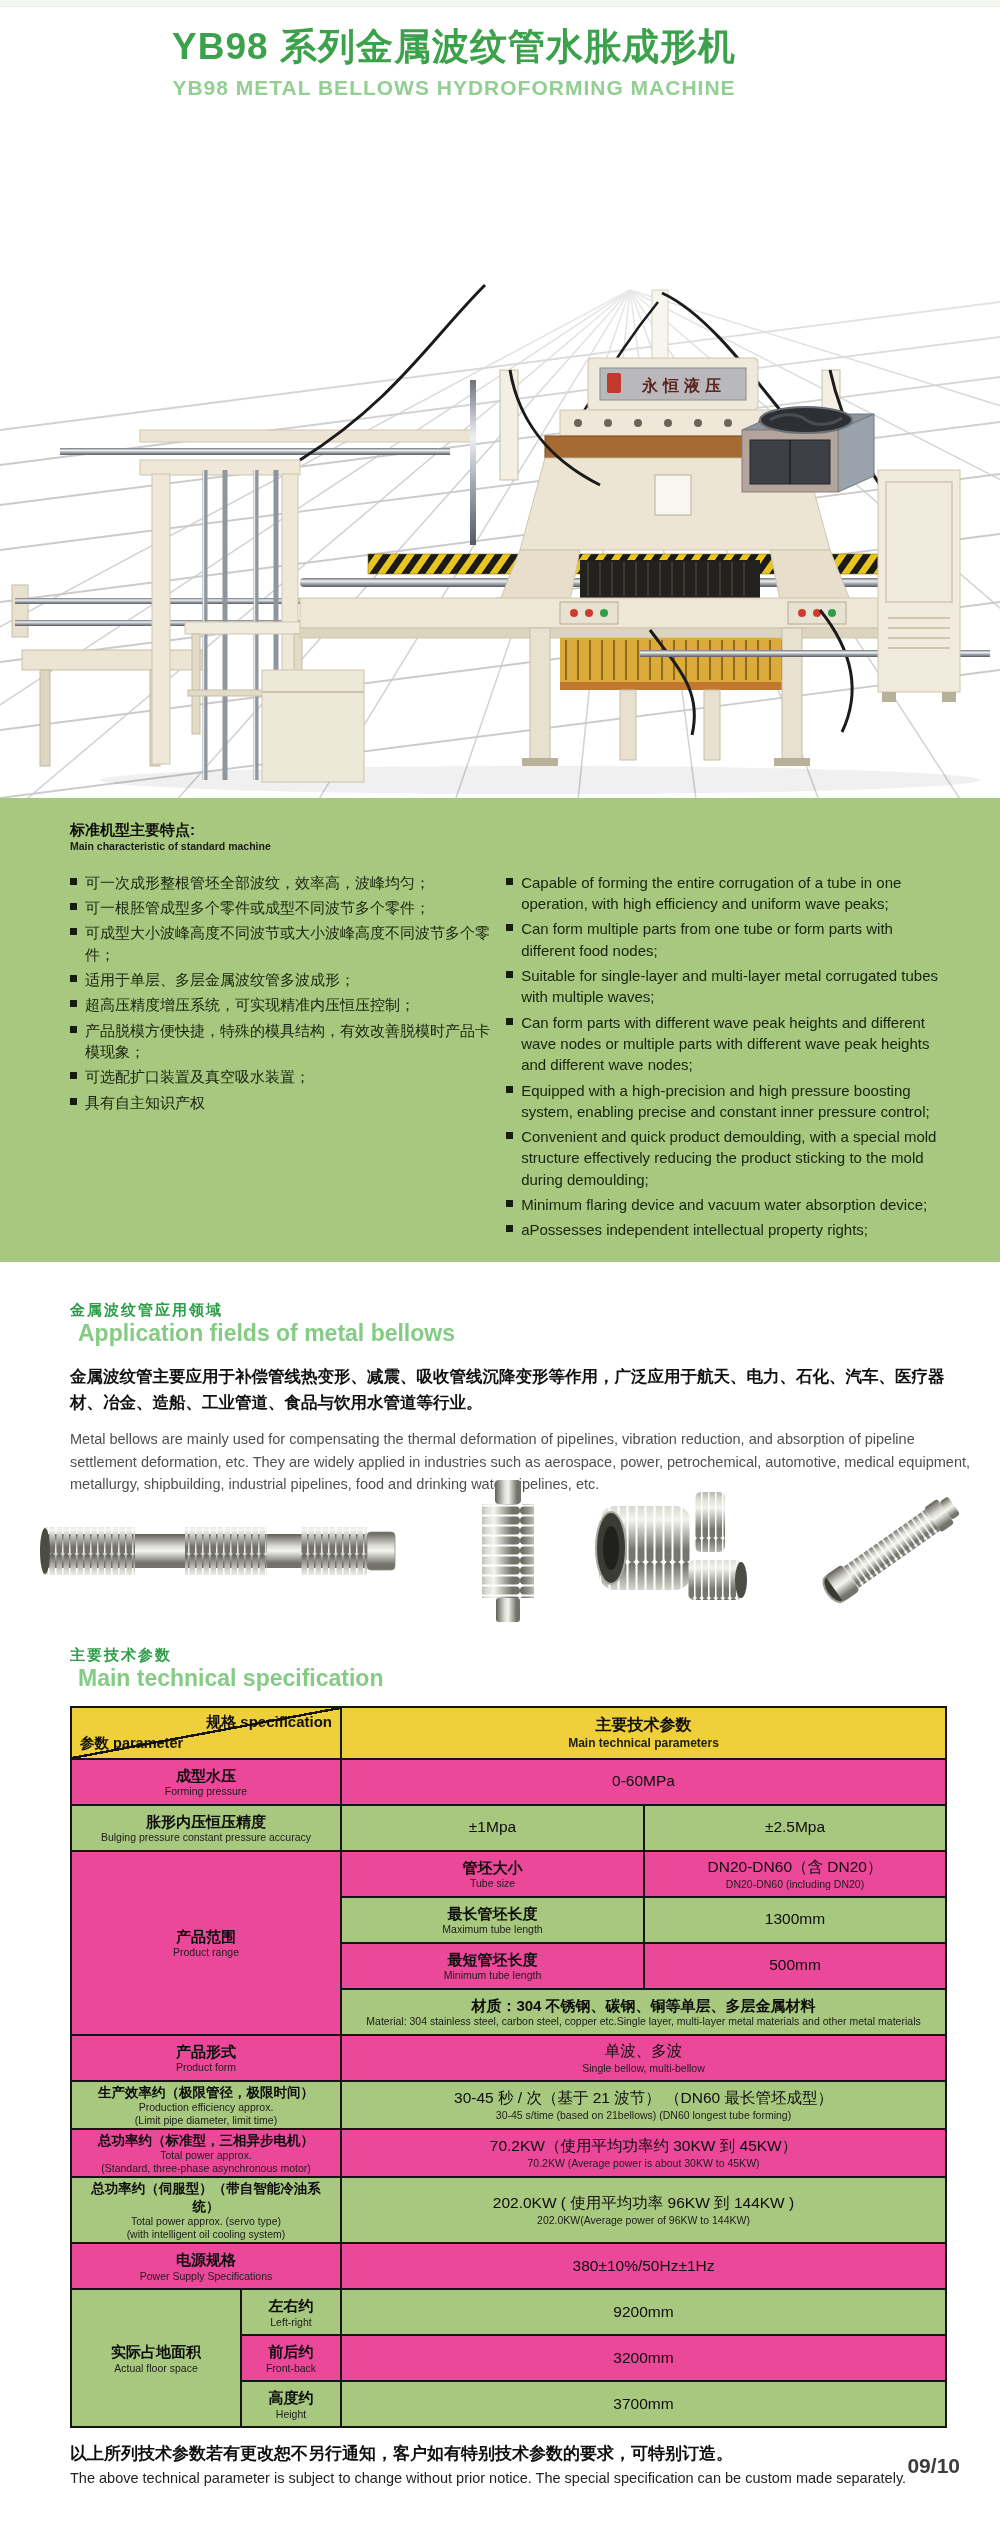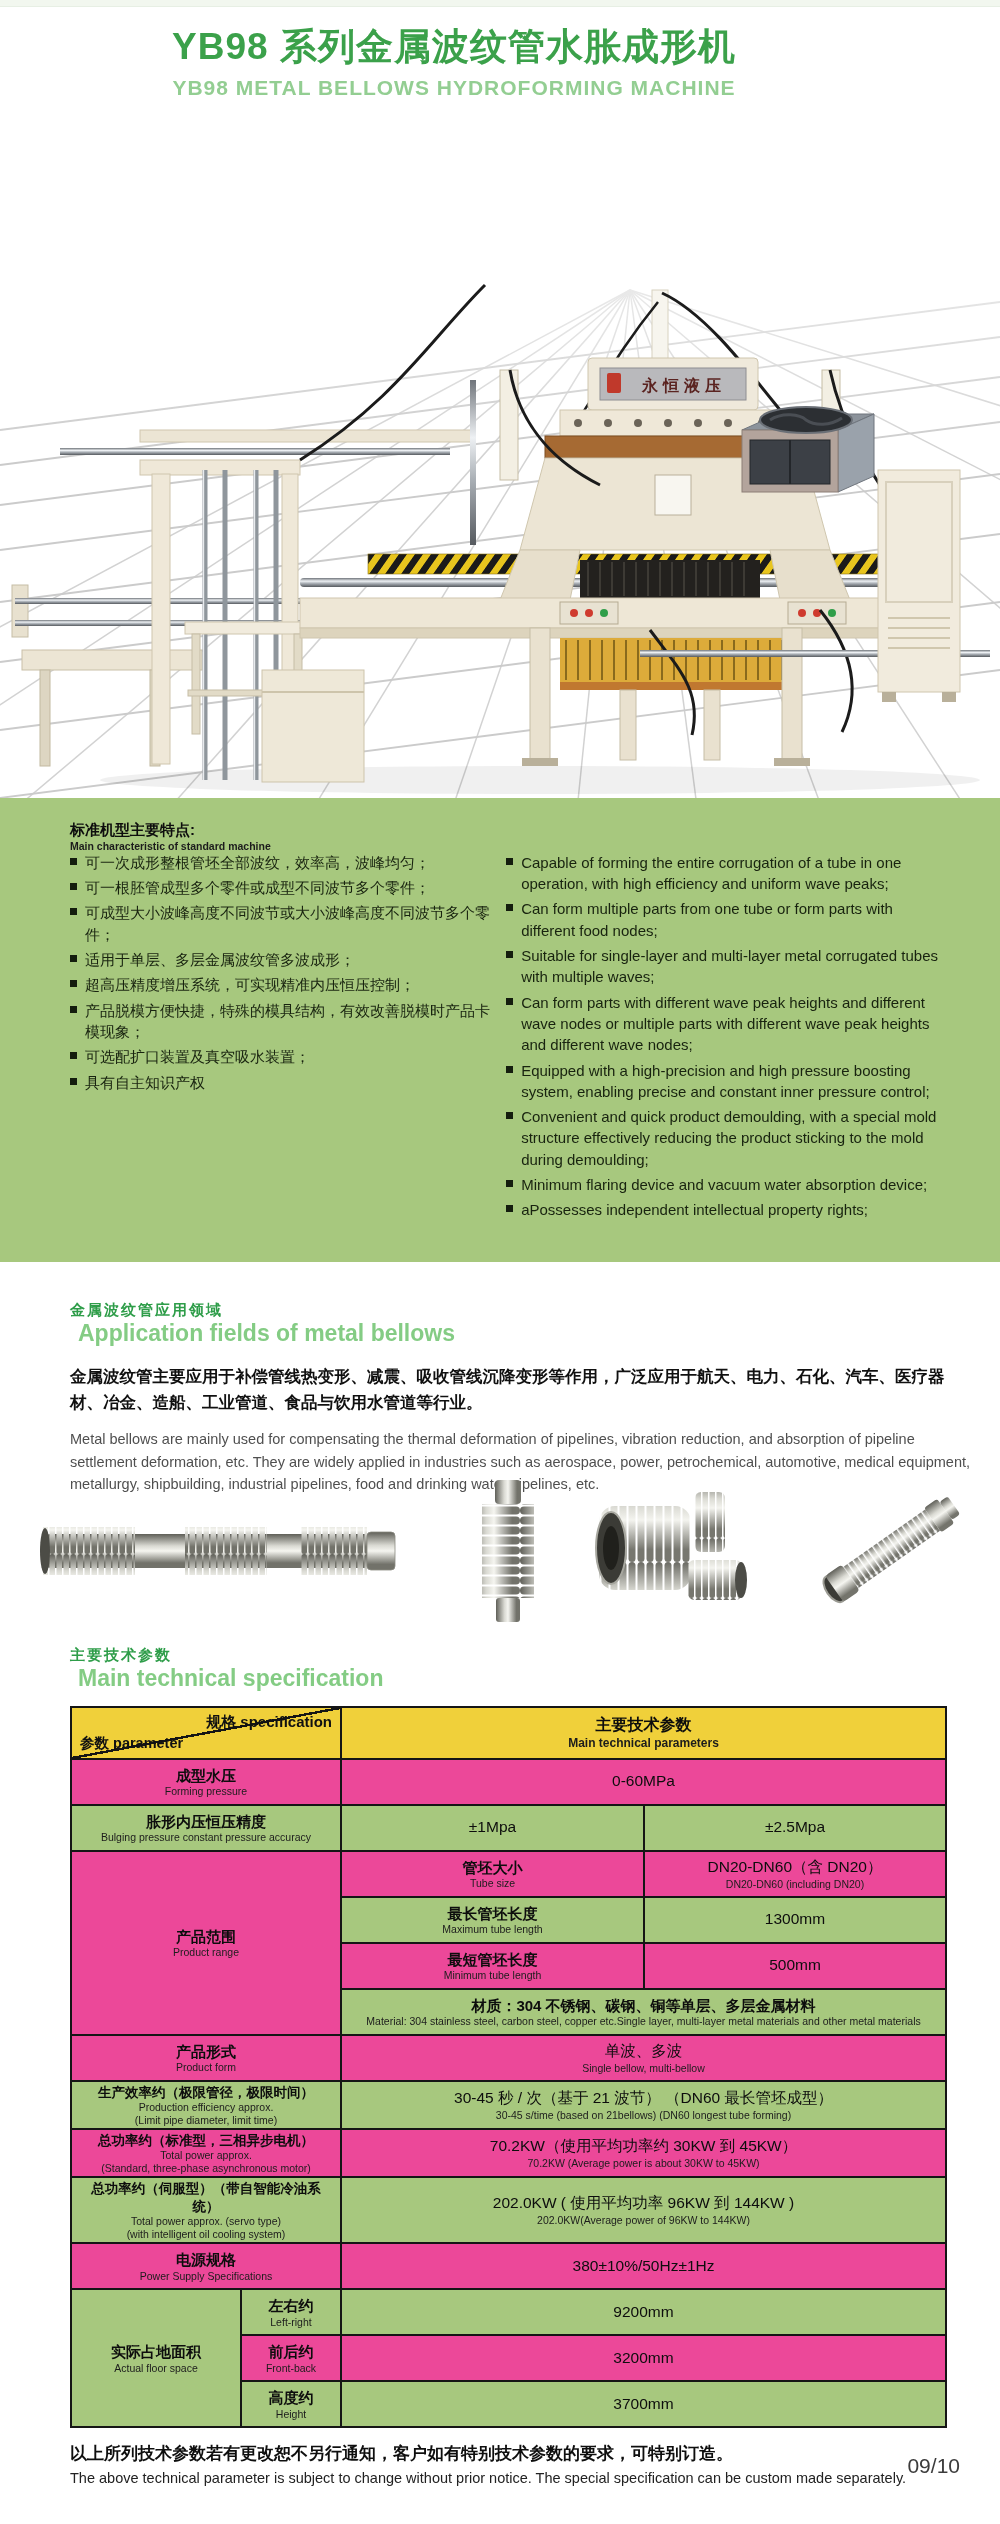--- a/index.html
+++ b/index.html
@@ -16,21 +16,21 @@
   .header{left:0;top:24px;width:908px;text-align:center;}
   .title-zh{font-size:37px;font-weight:bold;color:#3ba14a;letter-spacing:1px;line-height:1.25;}
   .title-en{font-size:21px;font-weight:bold;color:#93ce92;letter-spacing:1px;margin-top:6px;}
 
   
   .stage{left:0;top:130px;width:1000px;height:668px;}
   .stage svg{display:block;}
 
   
   .features{left:0;top:798px;width:1000px;height:464px;background:#a7c87e;box-sizing:border-box;padding:22px 58px 0 70px;}
-  .feat-head{font-size:22px;font-weight:bold;color:#16230f;}
+  .feat-head{font-size:22px;font-weight:bold;color:#16230f;margin-bottom:20px;}
   .feat-head .en{font-weight:bold;}
   .feat-cols{display:flex;gap:14px;}
   .feat-col{width:432px;}
   .feat-col.right{width:446px;}
   .feat-list{list-style:none;margin:0;padding:0;}
   .feat-list li{position:relative;padding-left:15px;font-size:15px;line-height:1.42;color:#18230f;margin-bottom:4px;font-weight:500;}
   .sq{position:absolute;left:0;top:6px;width:7px;height:7px;background:#141d0e;}
 
   
   .application{left:0;top:1300px;width:1000px;box-sizing:border-box;padding:0 48px 0 70px;}
@@ -61,21 +61,21 @@
   .corner{position:relative;background-image:linear-gradient(to bottom right,transparent calc(50% - 1.2px),#151515 calc(50% - 1.2px),#151515 calc(50% + 1.2px),transparent calc(50% + 1.2px));}
   .corner .c-top{position:absolute;top:5px;right:8px;font-weight:bold;font-size:15px;}
   .corner .c-bot{position:absolute;bottom:5px;left:8px;font-weight:bold;font-size:14.5px;}
   .hdr .zh{font-size:16px;}
   .hdr .en{font-weight:bold;font-size:12px;}
 
   
   .footer{left:0;top:2442px;width:1000px;box-sizing:border-box;padding:0 40px 0 70px;display:flex;justify-content:space-between;align-items:flex-start;}
   .foot-zh{font-size:17px;font-weight:bold;color:#0e0e0e;line-height:1.4;}
   .foot-en{font-size:14.5px;color:#222;margin-top:4px;}
-  .page-num{font-size:21px;font-weight:normal;color:#3c3c3c;margin-top:12px;white-space:nowrap;}
+  .page-num{font-size:21px;font-weight:bold;color:#3c3c3c;margin-top:12px;white-space:nowrap;}
 </style>
 </head>
 <body>
 
 <div class="abs top-strip"></div>
 
 <div class="abs header">
   <div class="title-zh">YB98 系列金属波纹管水胀成形机</div>
   <div class="title-en">YB98 METAL BELLOWS HYDROFORMING MACHINE</div>
 </div>

